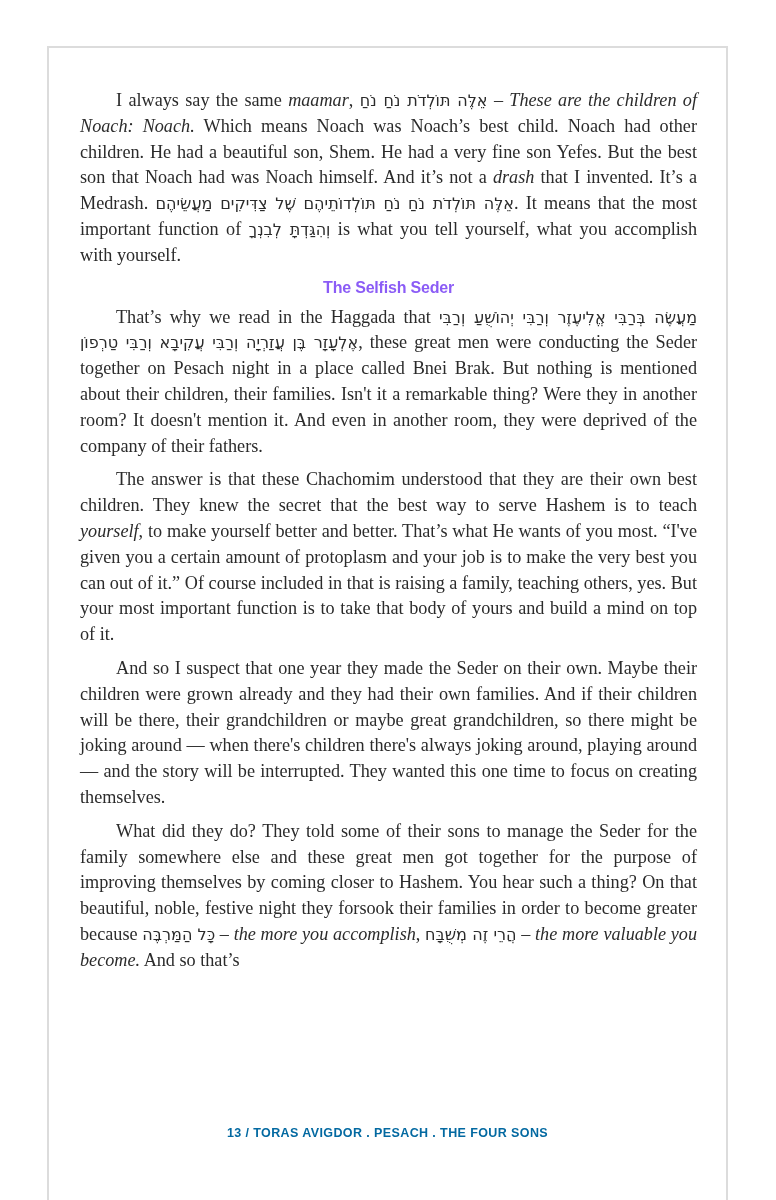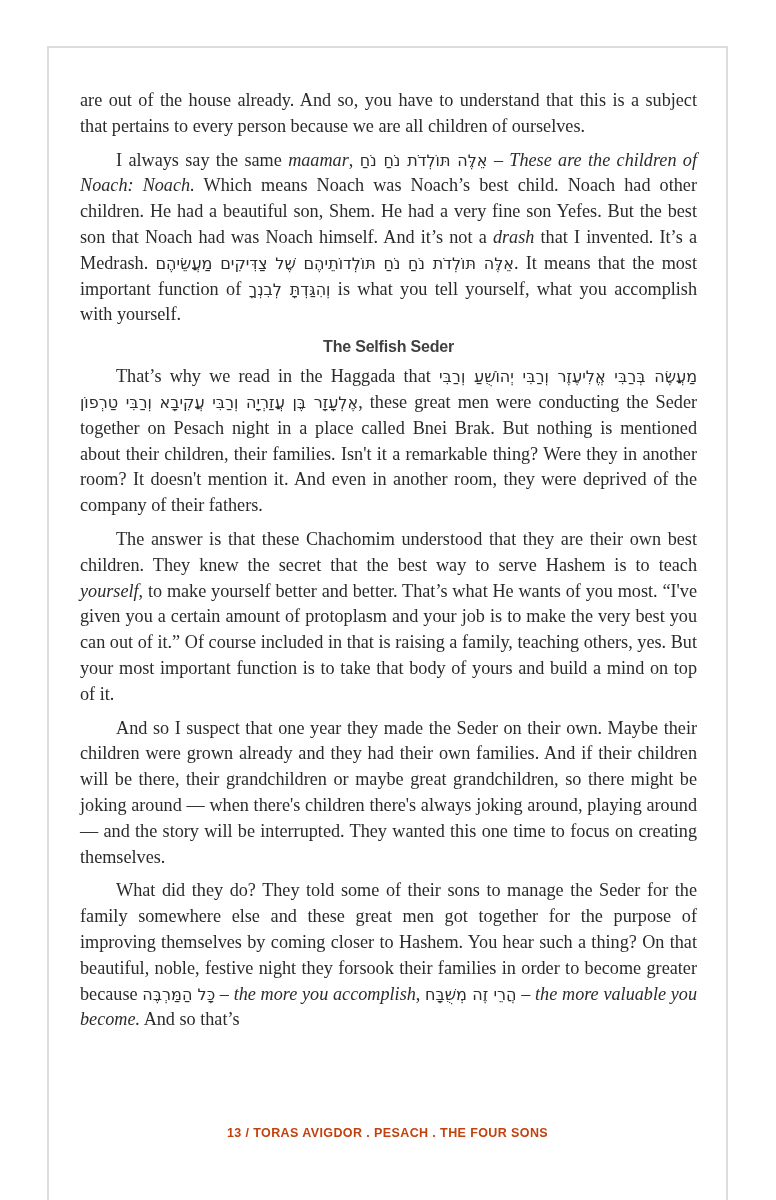--- a/index.html
+++ b/index.html
@@ -48,43 +48,42 @@
     unicode-bidi: isolate;
   }
   em { }
   h3.section-heading {
     font-family: "Liberation Sans", "DejaVu Sans", sans-serif;
     font-weight: bold;
     font-size: 16px;
     text-align: center;
     margin: 6px 0 6px 0;
     letter-spacing: -0.2px;
-    color: #404040;
+    color: #8b5cf6;
     line-height: 22px;
   }
   .footer {
     position: absolute;
     left: 47px;
     width: 681px;
     top: 1126px;
     text-align: center;
     font-family: "Liberation Sans", "DejaVu Sans", sans-serif;
     font-weight: bold;
     font-size: 12.5px;
     letter-spacing: 0.4px;
-    color: #c2410c;
+    color: #0369a1;
   }
 </style>
 </head>
 <body>
 
 <div class="page-frame"></div>
 
 <div class="content">
-  <p class="first"><span>are out of the house already. And so, you have to understand that this is a subject that pertains to every person because we are all children of ourselves.</span></p>
   <p class="indent"><span>I always say the same </span><em>maamar</em><span>, </span><span class="heb" lang="he">אֵלֶּה תּוֹלְדֹת נֹחַ נֹחַ</span><span> – </span><em>These are the children of Noach: Noach.</em><span> Which means Noach was Noach’s best child. Noach had other children. He had a beautiful son, Shem. He had a very fine son Yefes. But the best son that Noach had was Noach himself. And it’s not a </span><em>drash</em><span> that I invented. It’s a Medrash. </span><span class="heb" lang="he">אֵלֶּה תּוֹלְדֹת נֹחַ נֹחַ תּוֹלְדוֹתֵיהֶם שֶׁל צַדִּיקִים מַעֲשֵׂיהֶם</span><span>. It means that the most important function of </span><span class="heb" lang="he">וְהִגַּדְתָּ לְבִנְךָ</span><span> is what you tell yourself, what you accomplish with yourself.</span></p>
   <h3 class="section-heading">The Selfish Seder</h3>
   <p class="indent"><span>That’s why we read in the Haggada that </span><span class="heb" lang="he">מַעֲשֶׂה בְּרַבִּי אֱלִיעֶזֶר וְרַבִּי יְהוֹשֻׁעַ וְרַבִּי אֶלְעָזָר בֶּן עֲזַרְיָה וְרַבִּי עֲקִיבָא וְרַבִּי טַרְפוֹן</span><span>, these great men were conducting the Seder together on Pesach night in a place called Bnei Brak. But nothing is mentioned about their children, their families. Isn't it a remarkable thing? Were they in another room? It doesn't mention it. And even in another room, they were deprived of the company of their fathers.</span></p>
   <p class="indent"><span>The answer is that these Chachomim understood that they are their own best children. They knew the secret that the best way to serve Hashem is to teach </span><em>yourself</em><span>, to make yourself better and better. That’s what He wants of you most. “I've given you a certain amount of protoplasm and your job is to make the very best you can out of it.” Of course included in that is raising a family, teaching others, yes. But your most important function is to take that body of yours and build a mind on top of it.</span></p>
   <p class="indent"><span>And so I suspect that one year they made the Seder on their own. Maybe their children were grown already and they had their own families. And if their children will be there, their grandchildren or maybe great grandchildren, so there might be joking around — when there's children there's always joking around, playing around — and the story will be interrupted. They wanted this one time to focus on creating themselves.</span></p>
   <p class="indent"><span>What did they do? They told some of their sons to manage the Seder for the family somewhere else and these great men got together for the purpose of improving themselves by coming closer to Hashem. You hear such a thing? On that beautiful, noble, festive night they forsook their families in order to become greater because </span><span class="heb" lang="he">כָּל הַמַּרְבֶּה</span><span> – </span><em>the more you accomplish</em><span>, </span><span class="heb" lang="he">הֲרֵי זֶה מְשֻׁבָּח</span><span> – </span><em>the more valuable you become.</em><span> And so that’s</span></p>
 </div>
 
 <div class="footer">13 / TORAS AVIGDOR . PESACH . THE FOUR SONS</div>
 

